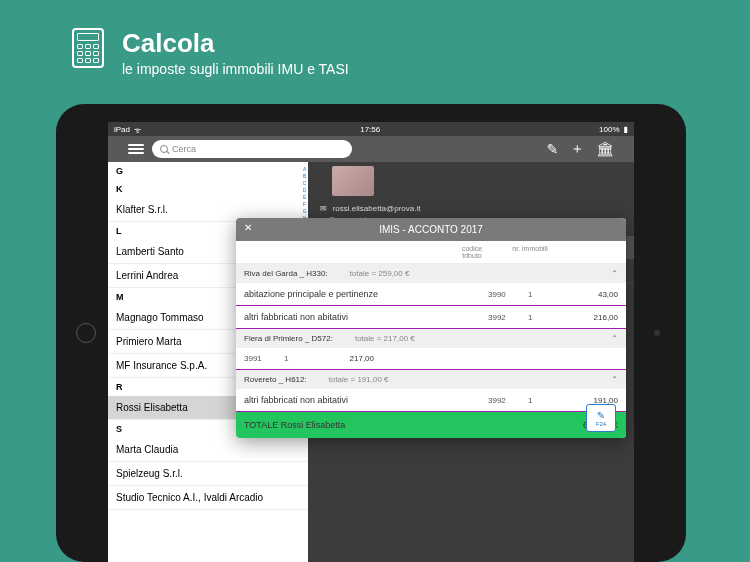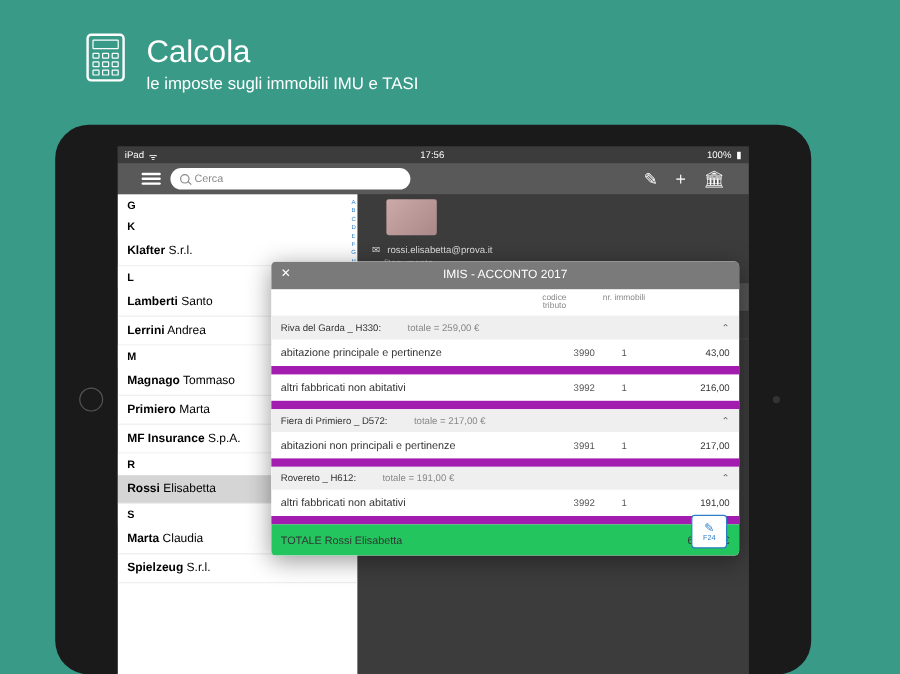--- a/index.html
+++ b/index.html
@@ -2,59 +2,59 @@
 <html><head>
 <meta charset="utf-8">
 <style>
 *{box-sizing:border-box;margin:0;padding:0}
 body{background:#399A87;font-family:-apple-system,Helvetica,Arial,sans-serif;width:750px;height:562px;overflow:hidden}
 .promo{display:flex;align-items:flex-start;padding:28px 0 0 72px;gap:18px;color:#fff}
 .calc-icon{width:32px;height:40px;border:2px solid #fff;border-radius:4px;display:flex;flex-direction:column;padding:3px;gap:3px}
 .calc-top{height:8px;border:1.5px solid #fff;border-radius:1px}
 .calc-grid{flex:1;display:grid;grid-template-columns:1fr 1fr 1fr;grid-template-rows:1fr 1fr 1fr;gap:2px}
 .calc-dot{border:1px solid #fff;border-radius:1px}
-.promo h1{font-size:26px;font-weight:400;margin-bottom:2px}
+.promo h1{font-size:26px;font-weight:700;margin-bottom:2px}
 .promo p{font-size:14px;font-weight:300}
-.ipad{position:absolute;left:46px;top:104px;width:630px;height:458px;background:#1a1a1a;border-radius:28px;padding:18px 52px 0 52px}
+.ipad{position:absolute;left:56px;top:104px;width:630px;height:458px;background:#1a1a1a;border-radius:28px;padding:18px 52px 0 52px}
 .home-btn{position:absolute;left:20px;top:50%;width:20px;height:20px;border:1.5px solid #555;border-radius:50%;transform:translateY(-50%)}
 .camera{position:absolute;right:26px;top:50%;width:6px;height:6px;background:#333;border-radius:50%;transform:translateY(-50%)}
 .screen{width:526px;height:440px;background:#3c3c3c;overflow:hidden;position:relative}
 .statusbar{height:14px;background:#3c3c3c;color:#fff;font-size:8px;display:flex;align-items:center;padding:0 6px;justify-content:space-between}
 .status-left,.status-right{display:flex;gap:4px;align-items:center}
 .toolbar{height:26px;background:#595959;display:flex;align-items:center;padding:0 20px;gap:8px}
 .hamburger{width:16px;display:flex;flex-direction:column;gap:2px;cursor:pointer}
 .hamburger span{height:2px;background:#fff;border-radius:1px}
 .search{flex:0 0 200px;height:18px;background:#fff;border-radius:9px;display:flex;align-items:center;padding:0 8px;font-size:9px;color:#888;gap:4px}
 .search-icon{display:inline-block;width:8px;height:8px;border:1px solid #888;border-radius:50%;position:relative}
 .search-icon:after{content:"";position:absolute;width:4px;height:1px;background:#888;transform:rotate(45deg);right:-3px;bottom:-1px}
 .toolbar-right{margin-left:auto;display:flex;gap:12px;color:#fff;align-items:center}
 .tb-icon{cursor:pointer;font-size:14px}
 .content{display:flex;height:calc(100% - 40px);position:relative}
 .sidebar{width:200px;background:#fff;overflow:hidden;position:relative;font-size:10px}
 .section-letter{font-weight:700;padding:4px 8px;background:#fff;font-size:9px}
 .contact-row{padding:6px 8px;border-bottom:1px solid #eee;font-size:10px;cursor:pointer}
 .contact-row.selected{background:#d5d5d5}
-.contact-row b{font-weight:700}
+.contact-row b{font-weight:400}
 .index-strip{position:absolute;right:1px;top:4px;display:flex;flex-direction:column;font-size:5px;color:#2a7ec8;gap:0;line-height:7px;text-align:center}
 .detail{flex:1;background:#3c3c3c;color:#ccc;font-size:9px;position:relative}
 .detail-header{padding:4px 10px 8px 12px}
 .detail-row{display:flex;align-items:center;gap:6px;padding:2px 0;font-size:8px;color:#ddd}
 .section-title{background:#555;padding:6px 10px;font-size:10px;color:#fff;display:flex;justify-content:space-between;align-items:center}
 .prop-row{padding:6px 10px;display:flex;gap:8px;align-items:center;border-bottom:1px solid #4a4a4a}
 .prop-row .sub{color:#888;font-size:8px}
 .chev{color:#777;font-size:10px}
 .modal{position:absolute;left:128px;top:96px;width:390px;background:#fff;border-radius:4px;box-shadow:0 4px 20px rgba(0,0,0,.4);font-size:9px;color:#333;overflow:hidden}
 .modal-header{background:#7a7a7a;color:#fff;text-align:center;padding:6px 0;font-size:10px;position:relative}
 .close-x{position:absolute;left:8px;top:4px;color:#fff;cursor:pointer;font-size:10px}
 .modal-thead{display:flex;padding:4px 8px;color:#888;font-size:7px;justify-content:flex-end;gap:18px;border-bottom:1px solid #eee}
 .modal-thead span{width:40px;text-align:center}
 .group-header{background:#efefef;padding:5px 8px;display:flex;align-items:center;font-size:8px}
 .group-header .total{color:#888;margin-left:22px}
 .group-header .caret{margin-left:auto;color:#666;cursor:pointer}
-.data-row{display:flex;padding:6px 8px;border-bottom:7px solid #a21caf;align-items:center}
+.data-row{display:flex;padding:6px 8px;border-bottom:1px solid #a21caf;align-items:center}
 .data-row .desc{flex:1}
 .data-row .col{width:40px;color:#555;font-size:8px}
 .data-row .amt{width:50px;text-align:right;font-size:8px}
 .modal-total{background:#22c55e;padding:8px;display:flex;font-weight:400}
 .modal-total .amt{margin-left:auto}
 .f24-badge{position:absolute;right:10px;bottom:6px;width:30px;height:28px;border:1px solid #2a7ec8;border-radius:3px;background:#fff;display:flex;flex-direction:column;align-items:center;justify-content:center;font-size:6px;color:#2a7ec8;cursor:pointer}
 .f24-badge .pen{font-size:10px}
 .doc-label{padding:0 10px 4px;font-size:8px;color:#999}
 .detail-photo{width:42px;height:30px;background:linear-gradient(135deg,#caa,#a88);border-radius:2px;margin:0 0 4px 12px;display:inline-block}
 </style>
@@ -152,20 +152,21 @@
           <div class="contact-row"><b>Lerrini</b> Andrea</div>
           <div class="section-letter">M</div>
           <div class="contact-row"><b>Magnago</b> Tommaso</div>
           <div class="contact-row"><b>Primiero</b> Marta</div>
           <div class="contact-row"><b>MF Insurance</b> S.p.A.</div>
           <div class="section-letter">R</div>
           <div class="contact-row selected"><b>Rossi</b> Elisabetta</div>
           <div class="section-letter">S</div>
           <div class="contact-row"><b>Marta</b> Claudia</div>
           <div class="contact-row"><b>Spielzeug</b> S.r.l.</div>
+          <div class="contact-row"><b>Studio Tecnico A.I.</b>, Ivaldi Arcadio</div>
         </div>
       <div class="detail">
         <div class="detail-header">
           <span class="detail-photo"></span>
           <div class="detail-row">
               <span>✉</span>
               <span>rossi.elisabetta@prova.it</span>
             </div>
           <div class="doc-label">Documento</div>
         </div>
@@ -206,21 +207,20 @@
             <span class="col">3992</span>
             <span class="col">1</span>
             <span class="amt">216,00</span>
           </div>
           <div class="group-header">
             <span>Fiera di Primiero _ D572:</span>
             <span class="total">totale = 217,00 €</span>
             <span class="caret">⌃</span>
           </div>
           <div class="data-row">
-            <span class="desc">abitazioni non principali e pertinenze</span>
             <span class="col">3991</span>
             <span class="col">1</span>
             <span class="amt">217,00</span>
           </div>
           <div class="group-header">
             <span>Rovereto _ H612:</span>
             <span class="total">totale = 191,00 €</span>
             <span class="caret">⌃</span>
           </div>
           <div class="data-row">

